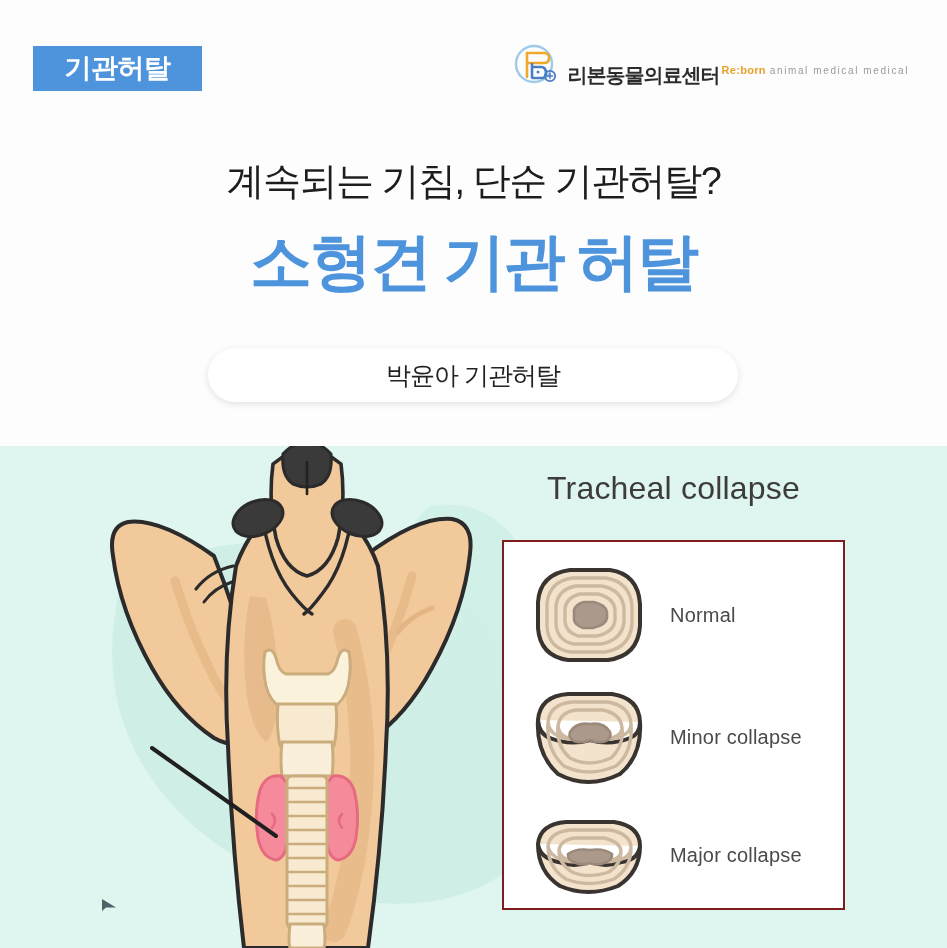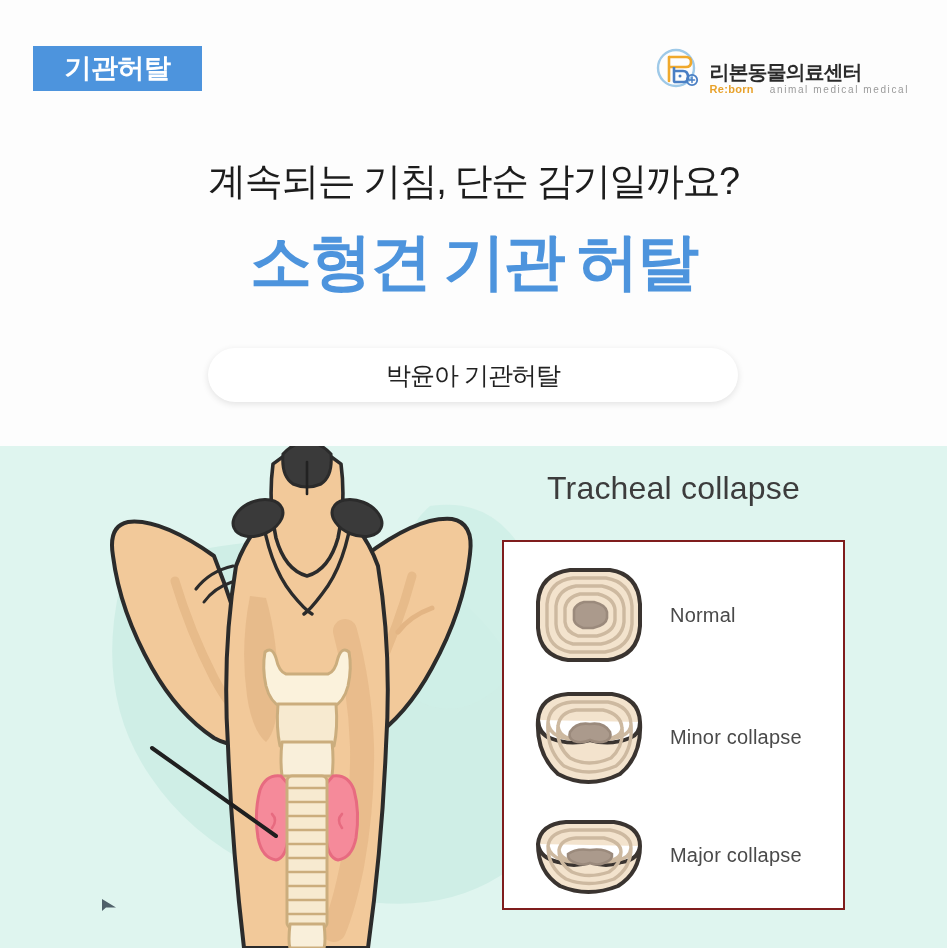--- a/index.html
+++ b/index.html
@@ -56,36 +56,36 @@
     align-items: center;
     gap: 9px;
   }
   #brand-mark {
     width: 46px; height: 46px;
     position: relative;
     flex: 0 0 auto;
   }
   #brand-text-block {
     display: flex;
-    flex-direction: column;
+    flex-direction: row;
     justify-content: center;
     gap: 2px;
     margin-top: 20px;
   }
   #brand-name-ko {
     font-size: 20px;
     font-weight: 700;
     color: #2b2b2b;
     letter-spacing: -1px;
     line-height: 1;
   }
   #brand-name-en-row {
     display: flex;
     align-items: baseline;
-    gap: 16px;
+    gap: 4px;
     line-height: 1;
   }
   #brand-name-en-1 {
     font-size: 11px;
     font-weight: 700;
     color: #e8a22b;
     letter-spacing: 0.3px;
   }
   #brand-name-en-2 {
     font-size: 10px;
@@ -232,21 +232,21 @@
       </div>
       <div id="brand-text-block">
         <span id="brand-name-ko">리본동물의료센터</span>
         <span id="brand-name-en-row">
           <span id="brand-name-en-1">Re:born</span>
           <span id="brand-name-en-2">animal medical medical</span>
         </span>
       </div>
     </div>
 
-    <div id="headline-kicker">계속되는 기침, 단순 감기일까요?</div>
+    <div id="headline-kicker">계속되는 기침, 단순 기관허탈?</div>
 
     <div id="headline-main">소형견 기관 허탈</div>
 
     <div id="speaker-pill">
       <span id="speaker-name">박윤아 기관허탈</span>
     </div>
   </div>
 
   <div id="illustration-section">
 

